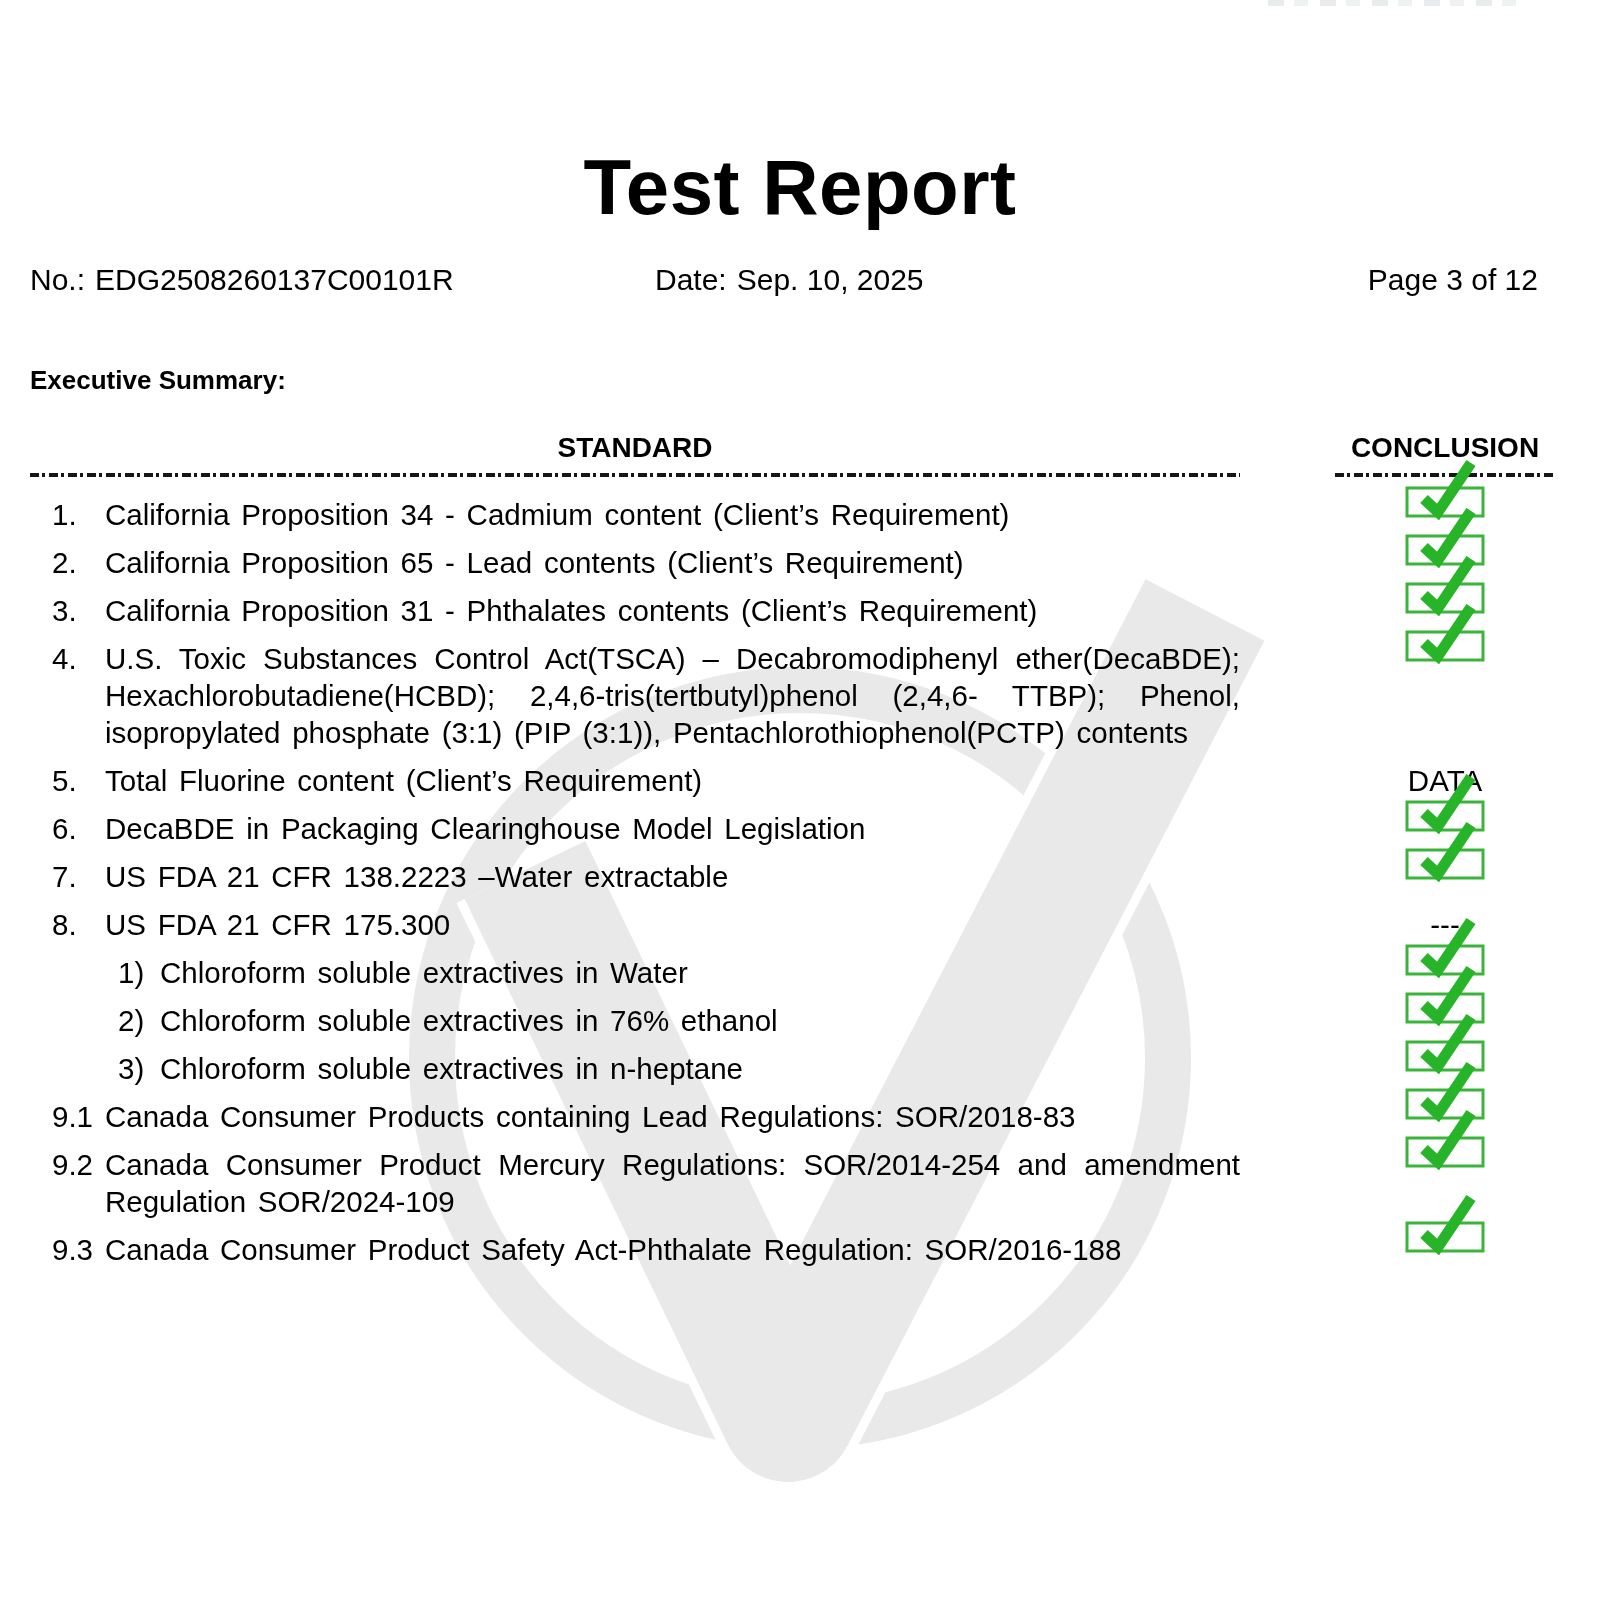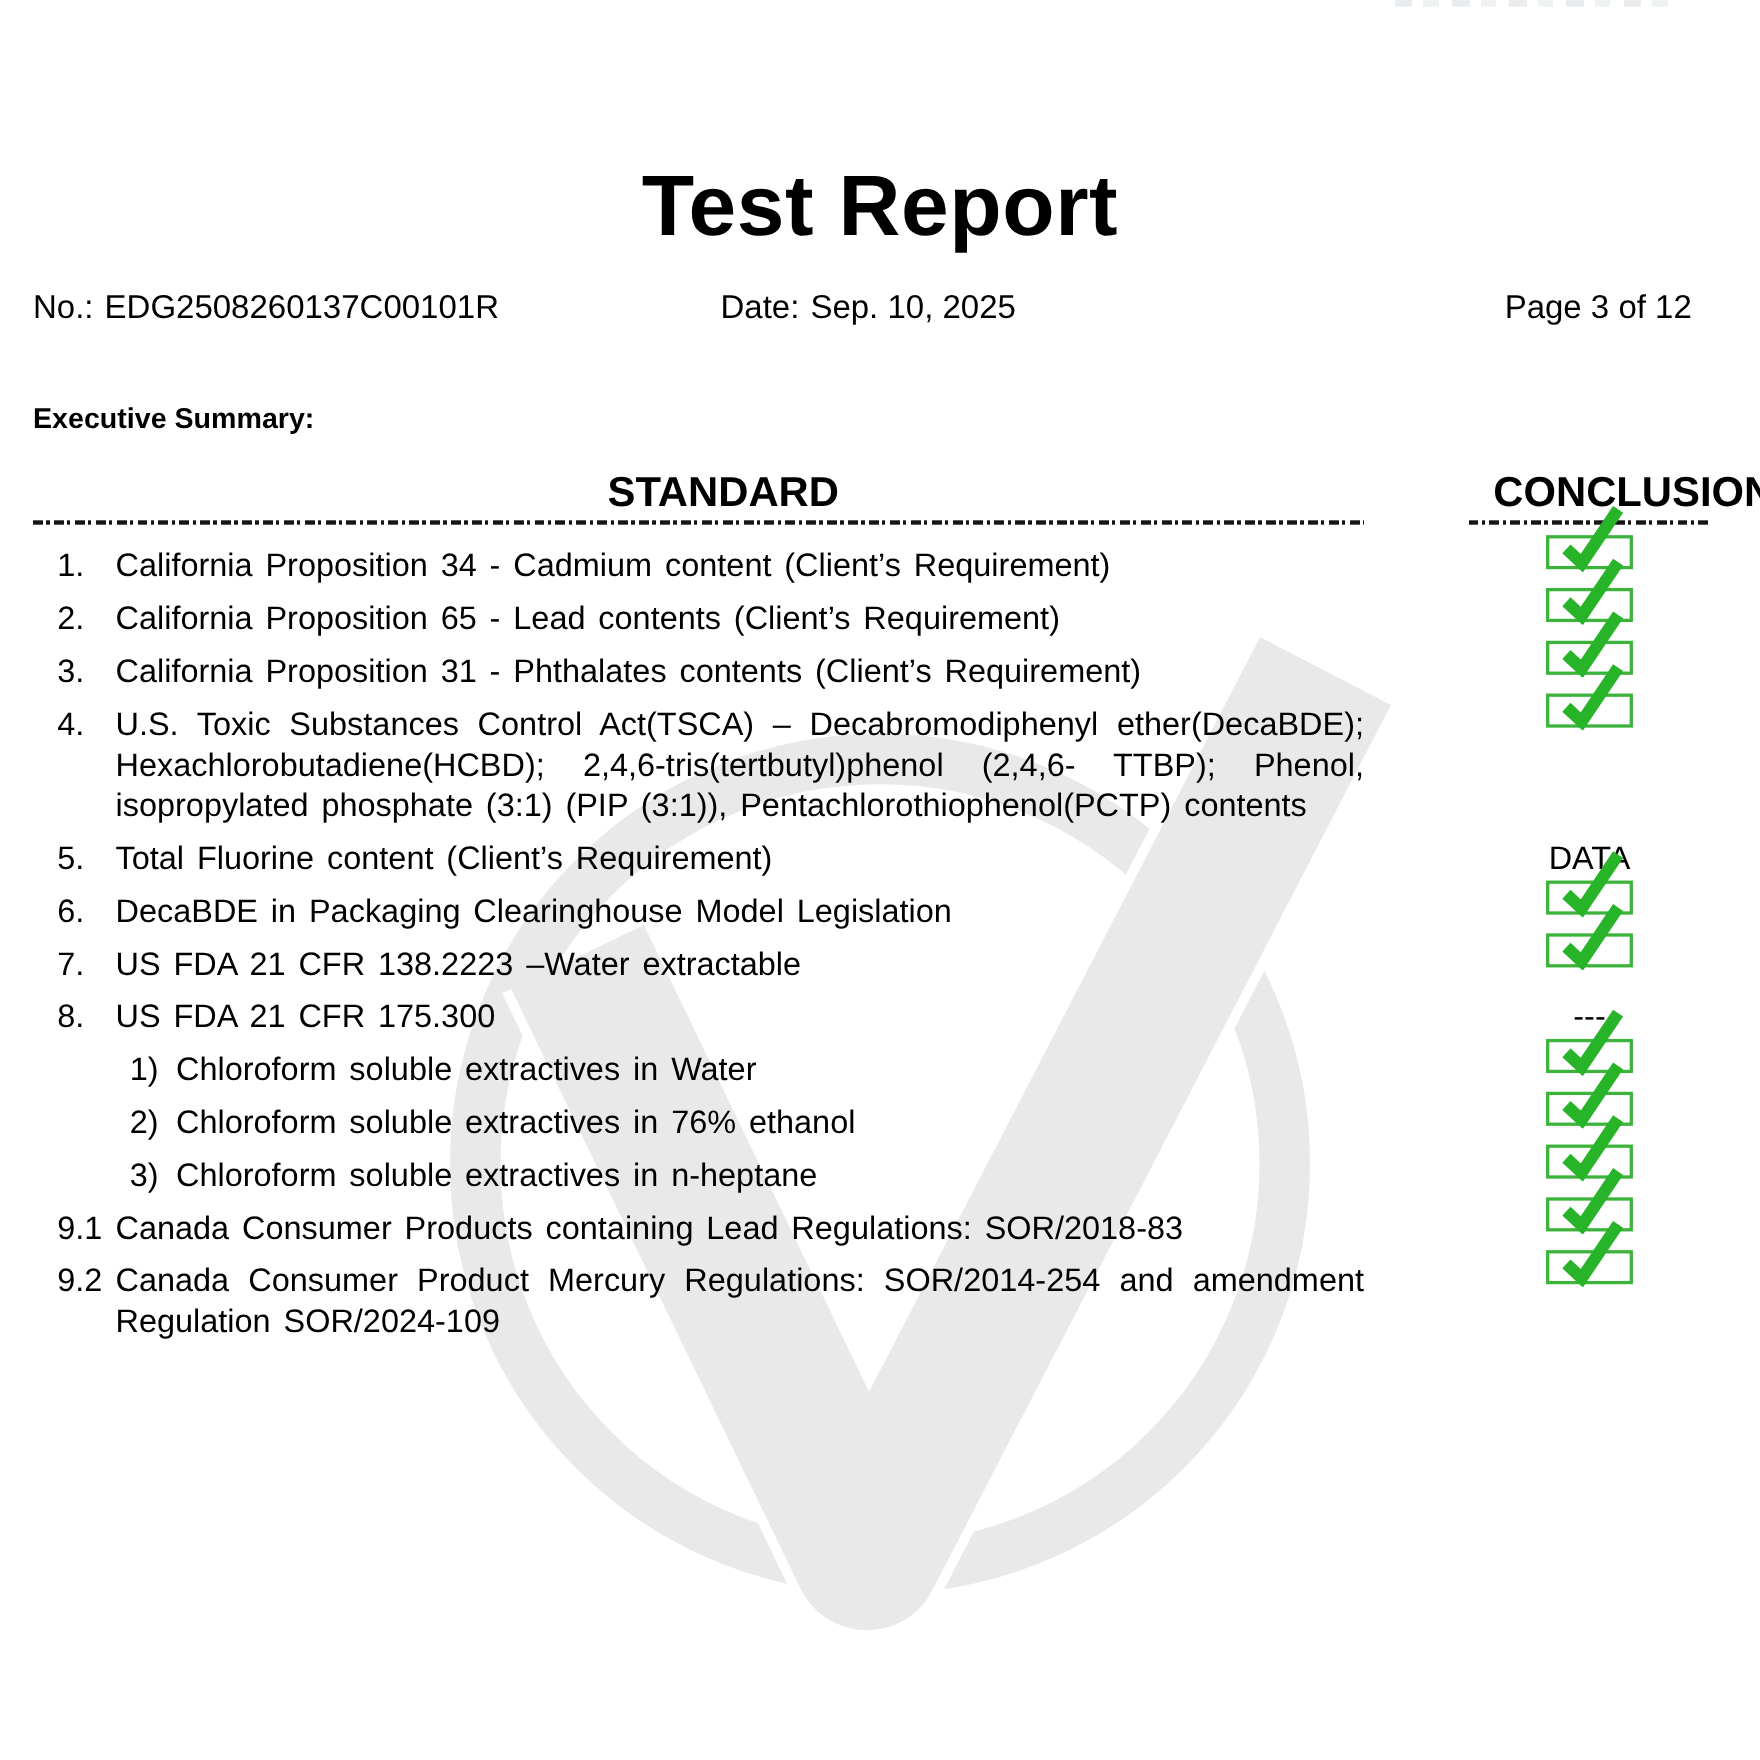--- a/index.html
+++ b/index.html
@@ -55,21 +55,21 @@
 
   .exec-heading {
     margin: 62px 0 0 30px;
     font-size: 26px;
     font-weight: bold;
   }
 
   
   .summary-table { margin-top: 34px; }
 
-  .header-row { display: flex; margin-left: 30px; font-size: 38px; font-weight: bold; line-height: 36px; justify-content: center; }
+  .header-row { display: flex; margin-left: 30px; font-size: 28px; font-weight: bold; line-height: 36px; }
   .head-standard   { width: 1210px; text-align: center; }
   .head-conclusion { width: 220px; margin-left: 95px; text-align: center; }
 
   .sep-row { display: flex; margin-left: 30px; margin-top: 7px; }
   .sep {
     height: 4px;
     background: repeating-linear-gradient(90deg,
       #161616 0 9px, transparent 9px 12px,
       #161616 12px 15px, transparent 15px 19px);
   }
@@ -271,17 +271,27 @@
     <span class="num">9.2</span>
     <span class="text">Canada Consumer Product Mercury Regulations: SOR/2014-254 and amendment Regulation SOR/2024-109</span>
     <span class="concl">
   <svg class="check-icon" width="84" height="64" viewBox="0 0 84 64" aria-hidden="true">
     <rect x="4" y="32" width="76" height="28" fill="#ffffff" stroke="#3cb43c" stroke-width="3"></rect>
     <path d="M21 43 L35 56 L68 7" fill="none" stroke="#28b428" stroke-width="11"></path>
   </svg>
 </span>
   </div>
 
+  <div class="row">
+    <span class="num">9.3</span>
+    <span class="text">Canada Consumer Product Safety Act-Phthalate Regulation: SOR/2016-188</span>
+    <span class="concl">
+  <svg class="check-icon" width="84" height="64" viewBox="0 0 84 64" aria-hidden="true">
+    <rect x="4" y="32" width="76" height="28" fill="#ffffff" stroke="#3cb43c" stroke-width="3"></rect>
+    <path d="M21 43 L35 56 L68 7" fill="none" stroke="#28b428" stroke-width="11"></path>
+  </svg>
+</span>
+  </div>
 </div>
 
   </div>
 
 </div>
 
 </body></html>

